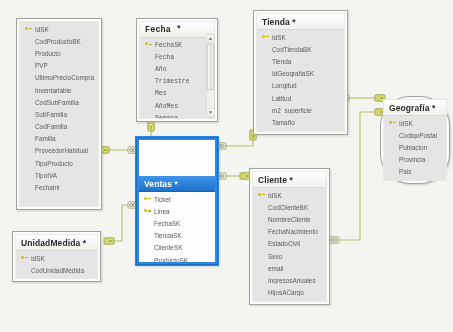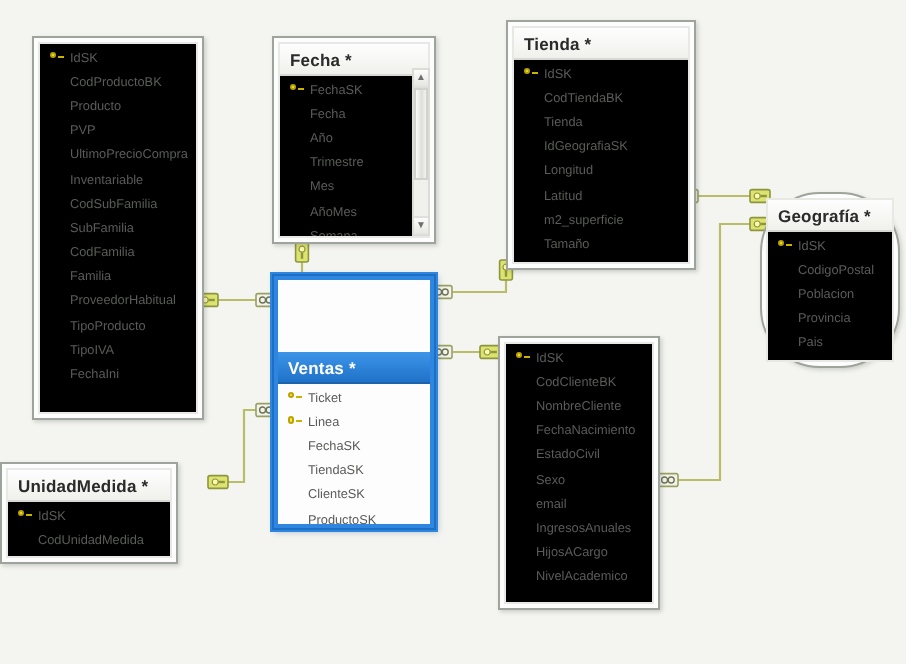--- a/index.html
+++ b/index.html
@@ -35,21 +35,21 @@
   .tbl {
     position: absolute;
     background: #fdfdfd;
     border: 1px solid #9ea39b;
     box-sizing: border-box;
     box-shadow: 1px 1px 2px rgba(90,95,90,0.25);
   }
   .tbl .frame {
     border: 1px solid #e8e8e4;
     margin: 2px;
-    background: #000000;
+    background: #e5e5e5;
     height: calc(100% - 4px);
     box-sizing: border-box;
     overflow: hidden;
   }
   .tbl .hdr {
     font-size: 8.5px;
     font-weight: bold;
     color: #2b2b2b;
     padding: 3px 4px 2px 5px;
     background: linear-gradient(to bottom,#fefefe 0%,#f0f0ec 100%);
@@ -277,21 +277,21 @@
           </div>
         <div class="row">
             <span class="gut"></span>
             <span class="fname">FechaIni</span>
           </div>
 
       </div>
     </div>
   </div>
 
-  <div class="tbl" style="left:136px; top:18px; width:82px; height:104px;">
+  <div class="tbl" style="left:136px; top:18px; width:82px; height:104px;font-family:Liberation Mono, monospace;">
     <div class="frame">
       <div class="hdr">Fecha *</div>
       <div class="rows">
         <div class="row">
             <span class="gut"><span class="keyglyph"></span></span>
             <span class="fname">FechaSK</span>
           </div>
         <div class="row">
             <span class="gut"></span>
             <span class="fname">Fecha</span>
@@ -444,20 +444,21 @@
             <span class="gut"></span>
             <span class="fname">ImporteVenta</span>
           </div>
 
       </div>
     </div>
   </div>
 
   <div class="tbl" style="left:249px; top:168px; width:81px; height:137px;">
     <div class="frame">
+      <div class="hdr">Cliente *</div>
       <div class="rows">
         <div class="row">
             <span class="gut"><span class="keyglyph"></span></span>
             <span class="fname">IdSK</span>
           </div>
         <div class="row">
             <span class="gut"></span>
             <span class="fname">CodClienteBK</span>
           </div>
         <div class="row">
@@ -490,21 +491,21 @@
           </div>
         <div class="row">
             <span class="gut"></span>
             <span class="fname">NivelAcademico</span>
           </div>
 
       </div>
     </div>
   </div>
 
-  <div class="tbl" style="left:0; top:231px; width:89px; height:51px;">
+  <div class="tbl" style="left:12px; top:231px; width:89px; height:51px;">
     <div class="frame">
       <div class="hdr">UnidadMedida *</div>
       <div class="rows">
         <div class="row">
             <span class="gut"><span class="keyglyph"></span></span>
             <span class="fname">IdSK</span>
           </div>
         <div class="row">
             <span class="gut"></span>
             <span class="fname">CodUnidadMedida</span>

